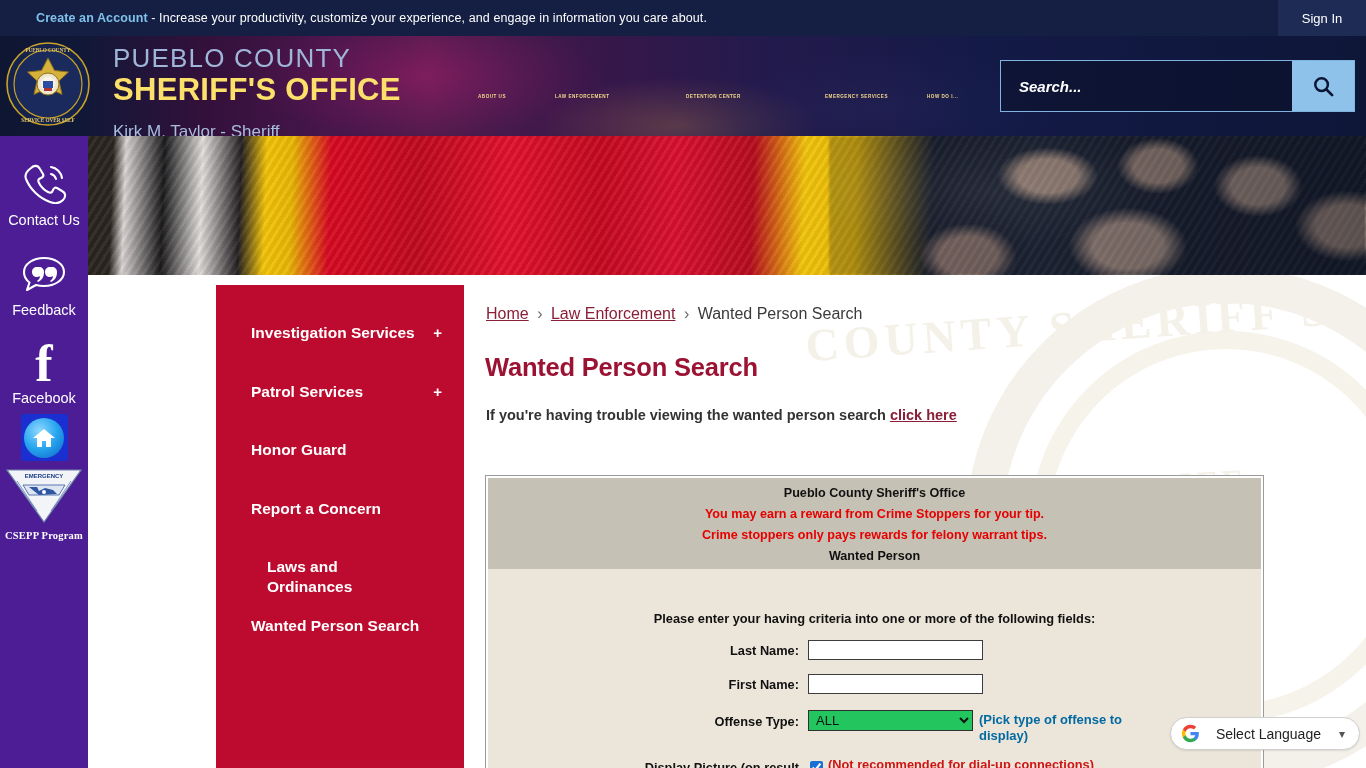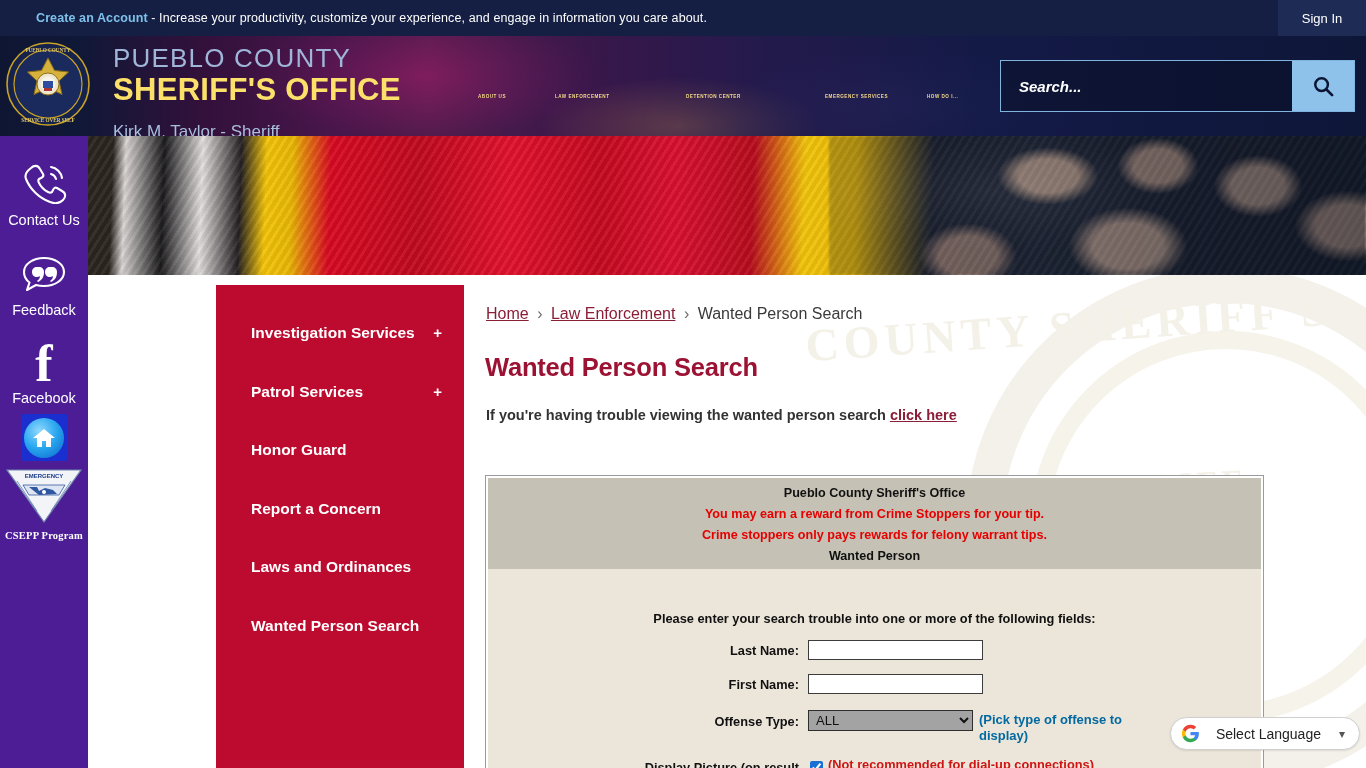--- a/index.html
+++ b/index.html
@@ -257,21 +257,21 @@
     width: 180px; text-align: right; padding-right: 9px;
     font-size: 12.8px; font-weight: bold; color: #111; padding-top: 3px;
   }
   .ftext {
     width: 175px; height: 20px; border: 1px solid #3c3c3c;
     background: #ffffff; outline: 0;
     font-family: "Liberation Sans", sans-serif; font-size: 12px;
   }
   .fselect {
     width: 165px; height: 21px; border: 1px solid #2f2f2f;
-    background: #a3a3a3; font-size: 13px;
+    background: #22c55e; font-size: 13px;
     font-family: "Liberation Sans", sans-serif; color: #111;
     padding-left: 3px;
   }
   .fhint {
     font-size: 13px; font-weight: bold; color: #0369a1;
     margin-left: 6px; max-width: 160px; line-height: 1.25; padding-top: 2px;
   }
   .fcheck { margin-left: 2px; margin-top: 4px; accent-color: #1a6fd4; }
   .fnote { font-size: 12.8px; font-weight: bold; color: #d01414; margin-left: 5px; }
 
@@ -382,21 +382,21 @@
     </svg>
     <div id="csepp-label">CSEPP Program</div>
   </div>
 </div>
 
 <div id="leftmenu">
     <div class="menu-item" style="position: absolute; top: 38px; left: 0px; right: 0px;"><span>Investigation Services</span><span class="plus">+</span></div>
     <div class="menu-item" style="position: absolute; top: 97px; left: 0px; right: 0px;"><span>Patrol Services</span><span class="plus">+</span></div>
     <div class="menu-item" style="position: absolute; top: 155px; left: 0px; right: 0px;"><span>Honor Guard</span></div>
     <div class="menu-item" style="position: absolute; top: 214px; left: 0px; right: 0px;"><span>Report a Concern</span></div>
-    <div class="menu-item" style="position: absolute; top: 272px; left: 0px; right: 0px;"><span>Laws and Ordinances</span></div>
+    <div class="menu-item" style="position: absolute; top: 272px; left: 16px; right: 0px;"><span>Laws and Ordinances</span></div>
     <div class="menu-item" style="position: absolute; top: 331px; left: 0px; right: 0px;"><span>Wanted Person Search</span></div>
   </div>
 
 <div id="content">
 
   <div id="watermark"></div>
   <div id="watermark2"></div>
   <div id="wm-text">COUNTY SHERIFF'S</div>
   <div id="wm-text2">SHERIFF</div>
 
@@ -417,21 +417,21 @@
   <div id="panel">
     <div id="panel-inner">
 
       <div id="panel-head">
         <div class="h-org">Pueblo County Sheriff's Office</div>
         <div class="h-red">You may earn a reward from Crime Stoppers for your tip.</div>
         <div class="h-red">Crime stoppers only pays rewards for felony warrant tips.</div>
         <div class="h-sub">Wanted Person</div>
       </div>
 
-      <div id="form-intro">Please enter your search trouble into one or more of the following fields:</div>
+      <div id="form-intro">Please enter your having criteria into one or more of the following fields:</div>
 
       <div class="frow">
         <div class="flabel">Last Name:</div>
         <input class="ftext" type="text" value="" style="">
       </div>
 
       <div class="frow">
         <div class="flabel">First Name:</div>
         <input class="ftext" type="text" value="" style="">
       </div>

